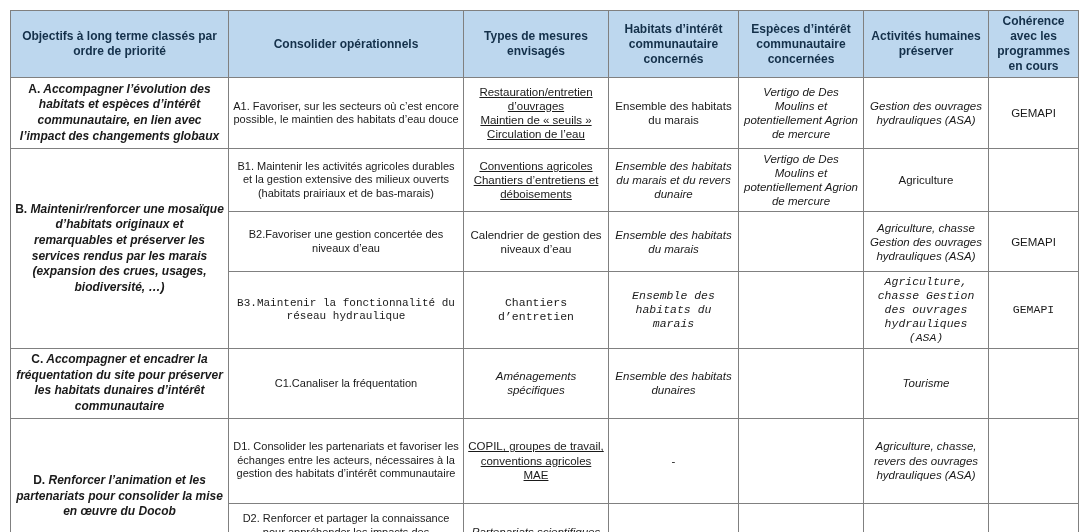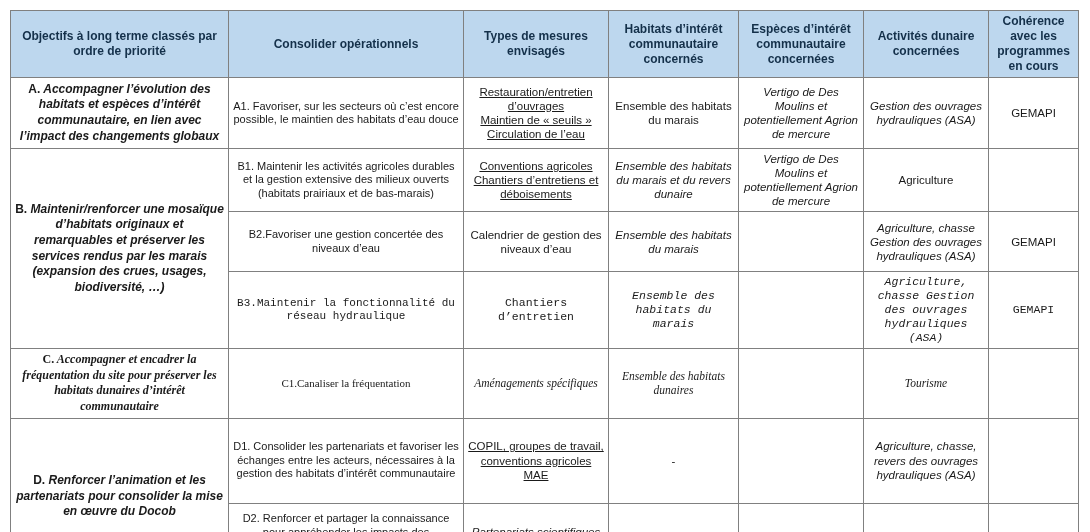--- a/index.html
+++ b/index.html
@@ -71,21 +71,21 @@
     padding: 4px 8px;
   }
   td.plain { font-style: normal; }
   td.ital  { font-style: italic; }
   td.empty { }
 
   .r-a    { height: 71px; }
   .r-b1   { height: 59px; }
   .r-b2   { height: 60px; }
   .r-b3   { height: 57px; font-family: Liberation Mono, monospace; }
-  .r-c    { height: 63px; font-family: Liberation Serif, serif; }
+  .r-c    { height: 63px; }
   .r-d1   { height: 85px; }
   .r-d2   { height: 72px; }
 
   .nowrapcell { white-space: pre-line; text-decoration: underline; }
 </style>
 </head>
 <body>
 
 <div id="sheet">
   <table class="docob">
@@ -98,21 +98,21 @@
         <col class="c5">
         <col class="c6">
     </colgroup>
     <thead>
       <tr>
         <th>Objectifs à long terme classés par ordre de priorité</th>
         <th>Consolider opérationnels</th>
         <th>Types de mesures envisagés</th>
         <th>Habitats d’intérêt communautaire concernés</th>
         <th>Espèces d’intérêt communautaire concernées</th>
-        <th>Activités dunaire concernées</th>
+        <th>Activités humaines préserver</th>
         <th>Cohérence avec les programmes en cours</th>
       </tr>
     </thead>
     <tbody>
 
       <tr class="r-a">
         <td class="goal" rowspan="1"><span class="letter">A.</span> <span>Accompagner l’évolution des habitats et espèces d’intérêt communautaire, en lien avec l’impact des changements globaux</span></td>
         <td class="op plain">A1. Favoriser, sur les secteurs où c’est encore possible, le maintien des habitats d’eau douce</td>
         <td class="plain nowrapcell">Restauration/entretien d’ouvrages
 Maintien de « seuils »

